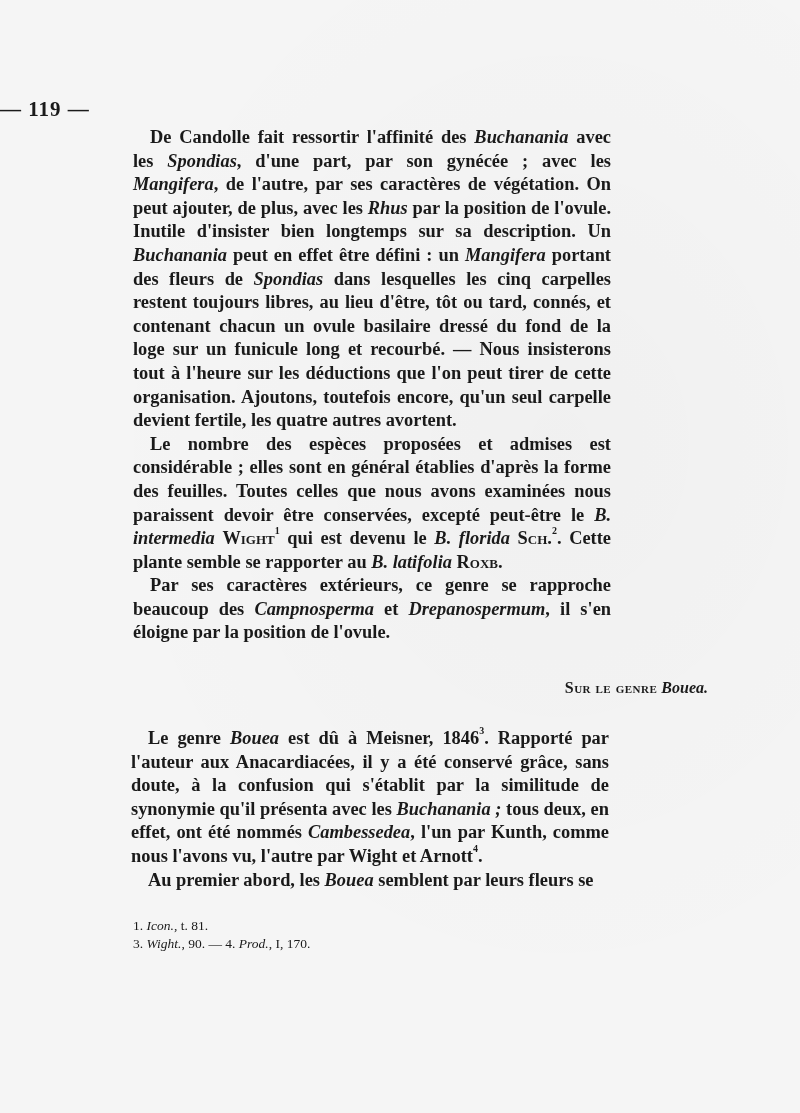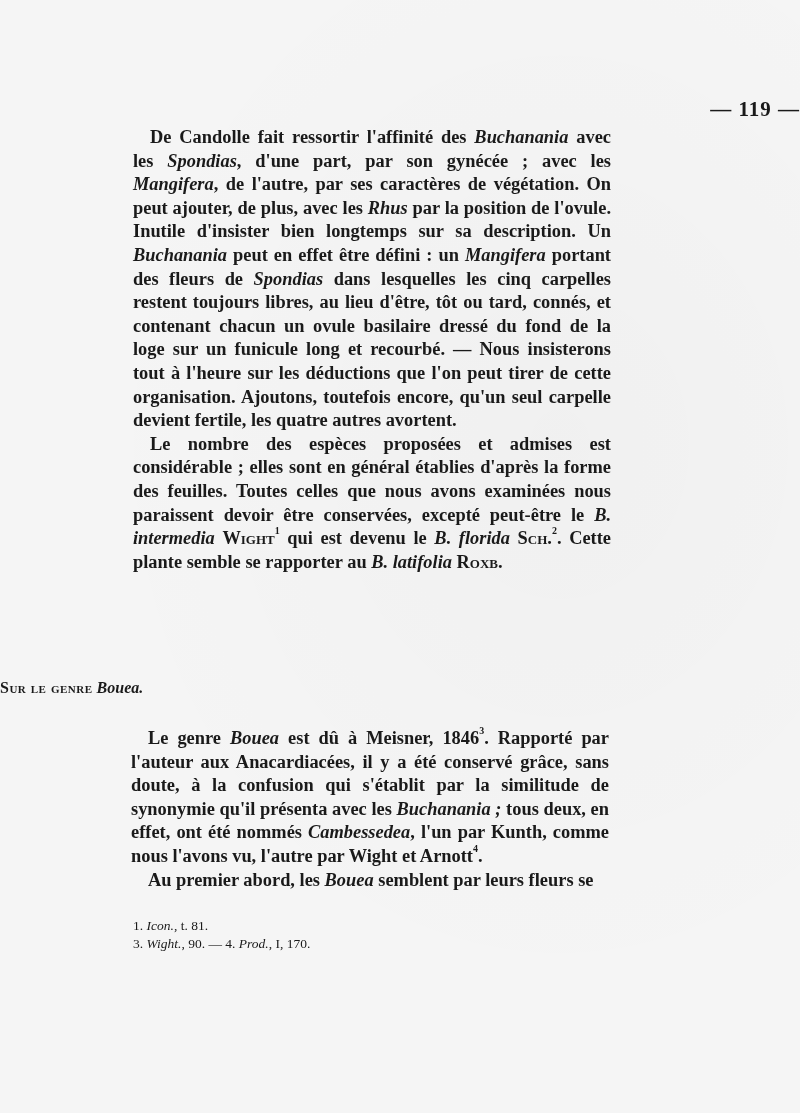--- a/index.html
+++ b/index.html
@@ -21,21 +21,21 @@
       width: 800px; height: 1113px;
       background:
         radial-gradient(ellipse at 70% 40%, rgba(0,0,0,0.02), rgba(0,0,0,0) 60%),
         #f5f5f5;
     }
     .page-number {
       position: absolute;
       top: 97px;
       left: 0;
       width: 800px;
-      text-align: right;
+      text-align: left;
       font-size: 21px;
       letter-spacing: 1px;
       font-weight: bold;
     }
     .body-text {
       position: absolute;
       left: 117px;
       top: 126px;
       width: 478px;
       font-size: 18.4px;
@@ -49,21 +49,21 @@
       text-indent: 17px;
     }
     .body-text i { font-style: italic; font-weight: 600; }
     .sc { font-variant: small-caps; }
     sup { font-size: 10px; vertical-align: top; line-height: 0; position: relative; top: 4px; }
     .section-heading {
       position: absolute;
       top: 679px;
       left: 0;
       width: 708px;
-      text-align: left;
+      text-align: right;
       font-size: 16px;
       font-weight: 600;
     }
     .section-heading .sc { letter-spacing: 0.5px; }
     .body-text-2 {
       position: absolute;
       left: 131px;
       top: 727px;
       width: 478px;
       font-size: 18.4px;
@@ -86,20 +86,21 @@
   </style>
 </head>
 <body>
 
 <div class="page">
   <div class="page-number">— 119 —</div>
 
   <div class="body-text">
     <p><span>De Candolle fait ressortir l'affinité des </span><i>Buchanania</i><span> avec les </span><i>Spondias</i><span>, d'une part, par son gynécée ; avec les </span><i>Mangifera</i><span>, de l'autre, par ses caractères de végétation. On peut ajouter, de plus, avec les </span><i>Rhus</i><span> par la position de l'ovule. Inutile d'insister bien longtemps sur sa description. Un </span><i>Buchanania</i><span> peut en effet être défini : un </span><i>Mangifera</i><span> portant des fleurs de </span><i>Spondias</i><span> dans lesquelles les cinq carpelles restent toujours libres, au lieu d'être, tôt ou tard, connés, et contenant chacun un ovule basilaire dressé du fond de la loge sur un funicule long et recourbé. — Nous insisterons tout à l'heure sur les déductions que l'on peut tirer de cette organisation. Ajoutons, toutefois encore, qu'un seul carpelle devient fertile, les quatre autres avortent.</span></p>
     <p><span>Le nombre des espèces proposées et admises est considérable ; elles sont en général établies d'après la forme des feuilles. Toutes celles que nous avons examinées nous paraissent devoir être conservées, excepté peut-être le </span><i>B. intermedia</i><span> </span><span class="sc">Wight</span><sup>1</sup><span> qui est devenu le </span><i>B. florida</i><span> </span><span class="sc">Sch.</span><sup>2</sup><span>. Cette plante semble se rapporter au </span><i>B. latifolia</i><span> </span><span class="sc">Roxb.</span></p>
+    <p><span>Par ses caractères extérieurs, ce genre se rapproche beaucoup des </span><i>Campnosperma</i><span> et </span><i>Drepanospermum</i><span>, il s'en éloigne par la position de l'ovule.</span></p>
   </div>
 
   <div class="section-heading">
     <span class="sc">Sur le genre</span>
     <i>Bouea.</i>
   </div>
 
   <div class="body-text-2">
     <p><span>Le genre </span><i>Bouea</i><span> est dû à Meisner, 1846</span><sup>3</sup><span>. Rapporté par l'auteur aux Anacardiacées, il y a été conservé grâce, sans doute, à la confusion qui s'établit par la similitude de synonymie qu'il présenta avec les </span><i>Buchanania ;</i><span> tous deux, en effet, ont été nommés </span><i>Cambessedea</i><span>, l'un par Kunth, comme nous l'avons vu, l'autre par Wight et Arnott</span><sup>4</sup><span>.</span></p>
     <p><span>Au premier abord, les </span><i>Bouea</i><span> semblent par leurs fleurs se</span></p>

